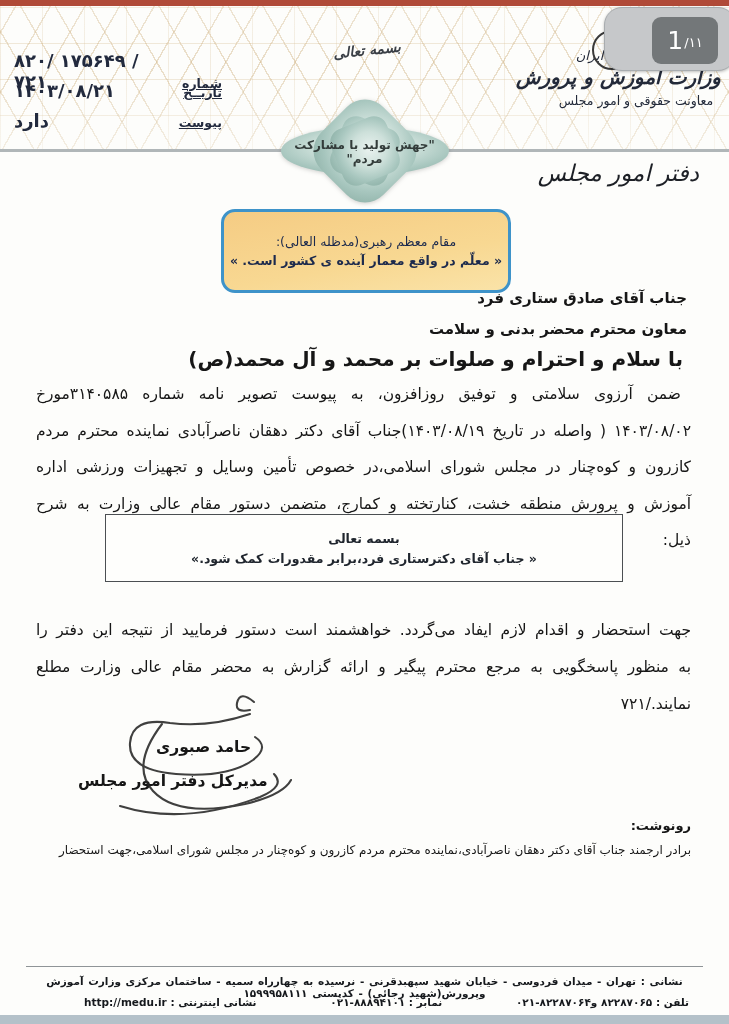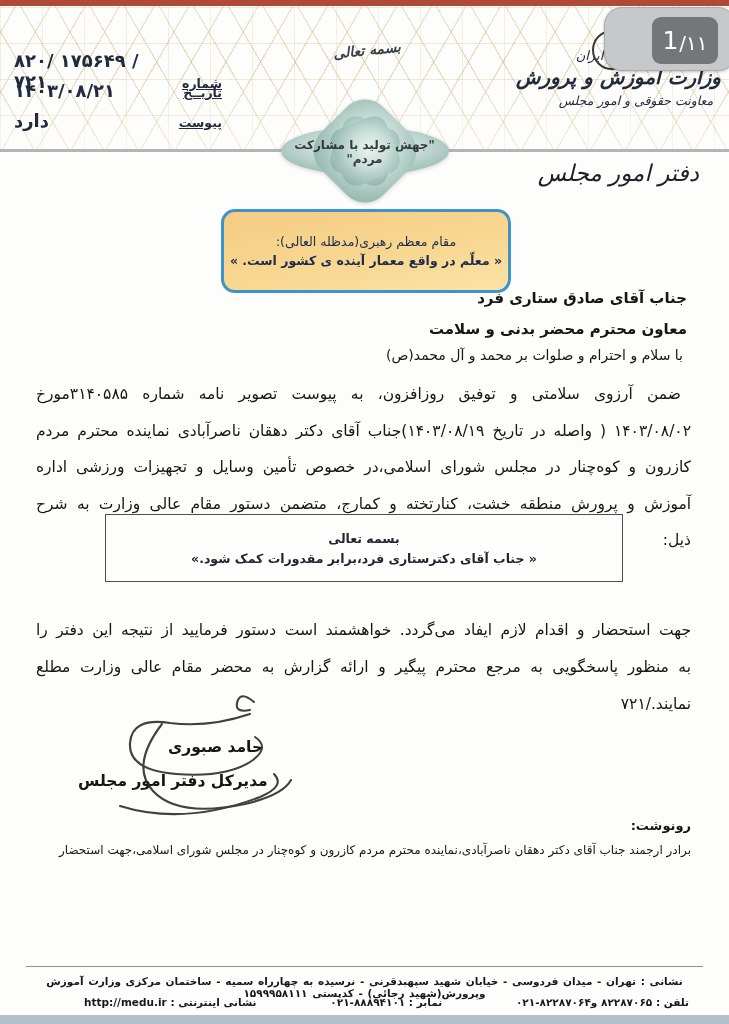--- a/index.html
+++ b/index.html
@@ -33,39 +33,39 @@
   
   .meta-block { position:absolute; top:50px; left:10px; width:212px; direction:rtl; color:#222a3e; }
   .meta-row { display:flex; direction:rtl; align-items:baseline; height:30px; }
   .meta-label { width:52px; font-size:12.5px; font-weight:bold; text-align:right; letter-spacing:.5px;text-decoration:underline; }
   .meta-value { flex:1; font-size:18px; text-align:left; padding-left:4px;font-weight:bold; }
   .ltr { direction:ltr; unicode-bidi:bidi-override; display:inline-block; }
   
   .org-block { position:absolute; top:48px; right:8px; width:170px; text-align:center; color:#232a3a; direction:rtl; }
   .org-line1 { font-size:13px; font-style:italic; white-space:nowrap; }
   .org-line2 { font-size:20px; font-weight:bold; font-style:italic; white-space:nowrap; margin-top:2px; }
-  .org-line3 { font-size:12.5px; font-style:italic; white-space:nowrap; margin-top:4px; }
+  .org-line3 { font-size:12.5px; white-space:nowrap; margin-top:4px; }
   
   .emblem-arc {
     position:absolute; top:30px; left:592px; width:40px; height:40px;
     border-radius:50%; border:2.5px solid #3a3a3a; z-index:4; background:transparent;
   }
   
   .page-badge {
     position:absolute; top:7px; left:604px; width:132px; height:64px;
     background:#c6c8ca; border:1px solid #a8acaf; border-radius:18px; z-index:10;
     box-shadow:0 1px 3px rgba(0,0,0,.25);
   }
   .page-badge-inner {
     position:absolute; top:9px; left:47px; width:66px; height:47px;
     background:#737779; border-radius:9px; color:#fff;
     display:flex; align-items:center; justify-content:center; gap:1px;
   }
   .badge-big { font-size:25px; line-height:1; }
-  .badge-small { font-size:20px; line-height:1; padding-top:4px; }
+  .badge-small { font-size:13px; line-height:1; padding-top:4px; }
   
   .header-divider { position:absolute; top:149px; left:0; width:100%; height:3px; background:#b0b6b8; z-index:1; }
   .medallion-wrap { position:absolute; top:92px; left:50%; transform:translateX(-50%); z-index:2; width:170px; height:118px; }
   .medallion-svg { position:absolute; top:0; left:0; filter:drop-shadow(0 1px 2px rgba(0,0,0,.18)); }
   .slogan-text {
     position:absolute; top:46px; left:0; width:100%; text-align:center;
     font-size:12px; font-weight:bold; color:#333c3a; direction:rtl; z-index:3;
   }
   
   .office-title {
@@ -78,21 +78,21 @@
     border:3px solid #3e93c9; border-radius:14px;
     background:linear-gradient(170deg,#f5cc84 0%, #f8d892 60%, #fae3a8 100%);
     display:flex; flex-direction:column; justify-content:center; gap:4px;
     direction:rtl; text-align:center; color:#1c2a4d;
   }
   .quote-line1 { font-size:12.5px; }
   .quote-line2 { font-size:12.5px; font-weight:bold; }
   
   .rtl-text { direction:rtl; }
   .addressee { position:absolute; top:283px; right:42px; left:40px; font-weight:bold; font-size:15px; line-height:31px; }
-  .salutation { position:absolute; top:347px; right:46px; left:40px; font-size:14px; }
+  .salutation { position:absolute; top:347px; right:46px; left:40px; font-size:20px;font-weight:bold; }
   .body-par {
     position:absolute; top:376px; right:38px; left:36px;
     font-size:15.5px; line-height:36.5px; text-align:justify;
     letter-spacing:.2px; word-spacing:2.5px; text-indent:10px;
   }
   .directive-box {
     position:absolute; top:514px; left:105px; width:518px; height:68px;
     border:1.5px solid #4b4f52; background:#fefefc;
     display:flex; flex-direction:column; justify-content:center; gap:5px;
     direction:rtl; text-align:center;
@@ -100,21 +100,21 @@
   .directive-l1 { font-size:12.5px; font-weight:bold; color:#20262e; }
   .directive-l2 { font-size:12.5px; font-weight:bold; color:#20262e; }
   .closing-par {
     position:absolute; top:612px; right:38px; left:36px;
     font-size:15.5px; line-height:37px; text-align:justify;
     letter-spacing:.2px; word-spacing:2.5px;
   }
   
   .sig-block { position:absolute; top:686px; left:58px; width:250px; height:140px; }
   .sig-svg { position:absolute; top:0; left:0; z-index:3; }
-  .signer-name  { position:absolute; top:52px; left:98px; font-size:15.5px; font-weight:bold; direction:rtl; white-space:nowrap; z-index:2;margin-left:12px; }
+  .signer-name  { position:absolute; top:52px; left:98px; font-size:15.5px; font-weight:bold; direction:rtl; white-space:nowrap; z-index:2; }
   .signer-title { position:absolute; top:86px; left:20px; font-size:15.5px; font-weight:bold; direction:rtl; white-space:nowrap; z-index:2; }
   
   .cc-label { position:absolute; top:818px; right:38px; font-size:13px; font-weight:bold; direction:rtl; }
   .cc-text  { position:absolute; top:843px; right:38px; left:36px; font-size:12px; direction:rtl; }
   
   .footer-divider { position:absolute; top:966px; left:26px; right:26px; height:1px; background:#8f9497; }
   .footer-address {
     position:absolute; top:975px; left:20px; right:20px; text-align:center;
     font-size:10.5px; font-weight:bold; direction:rtl; color:#15181c; word-spacing:1px;
   }

